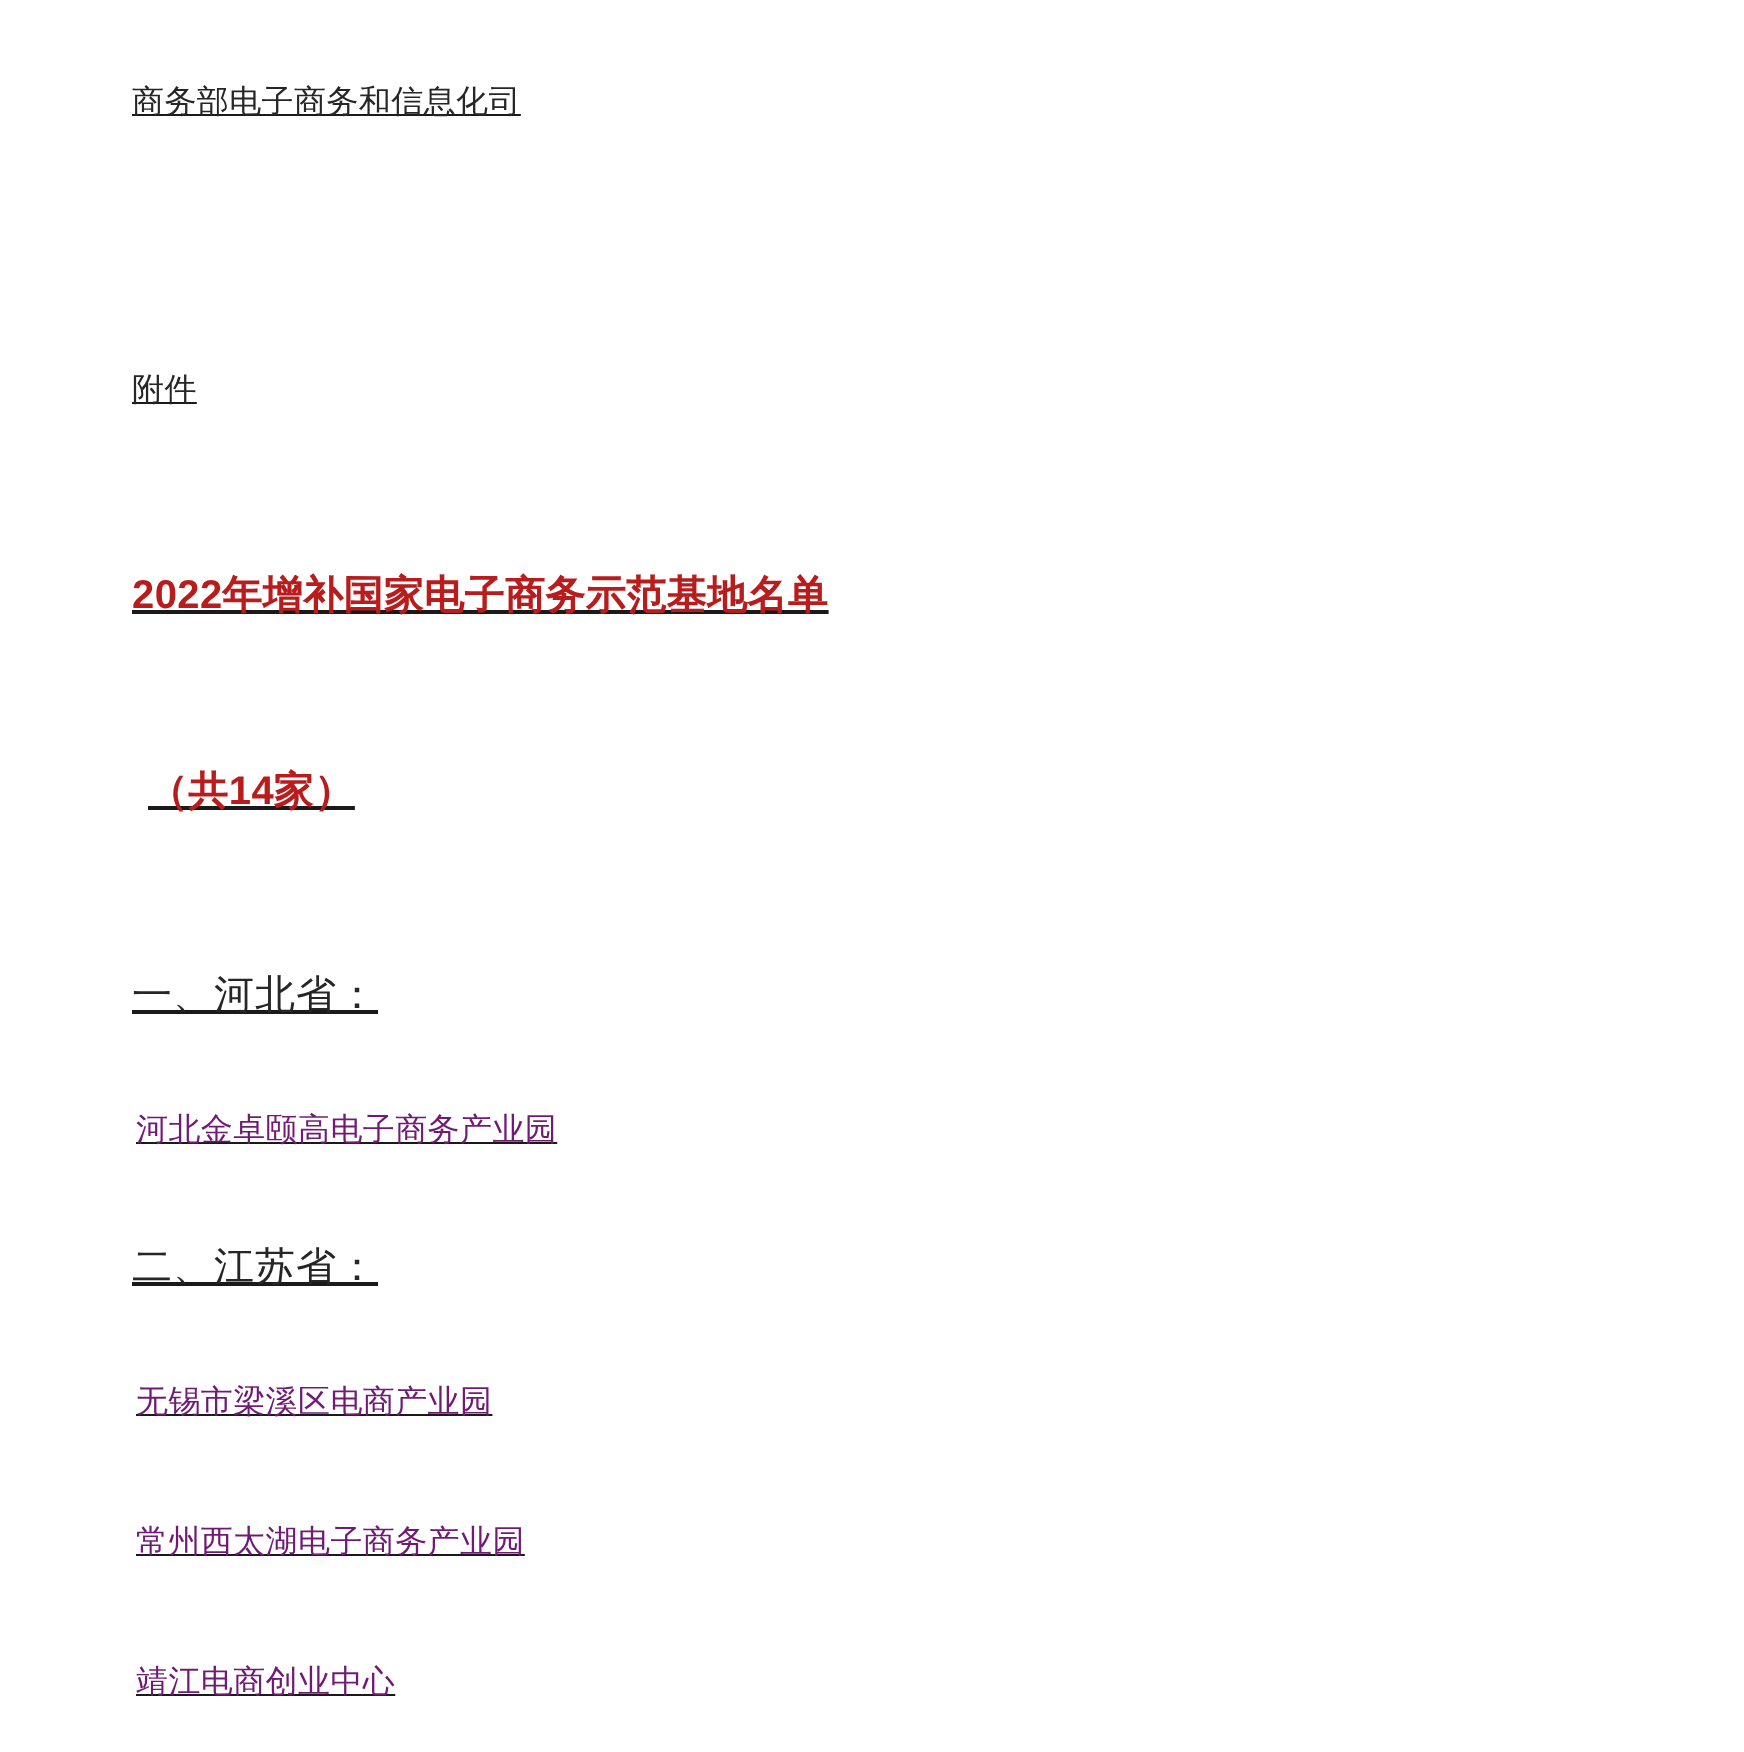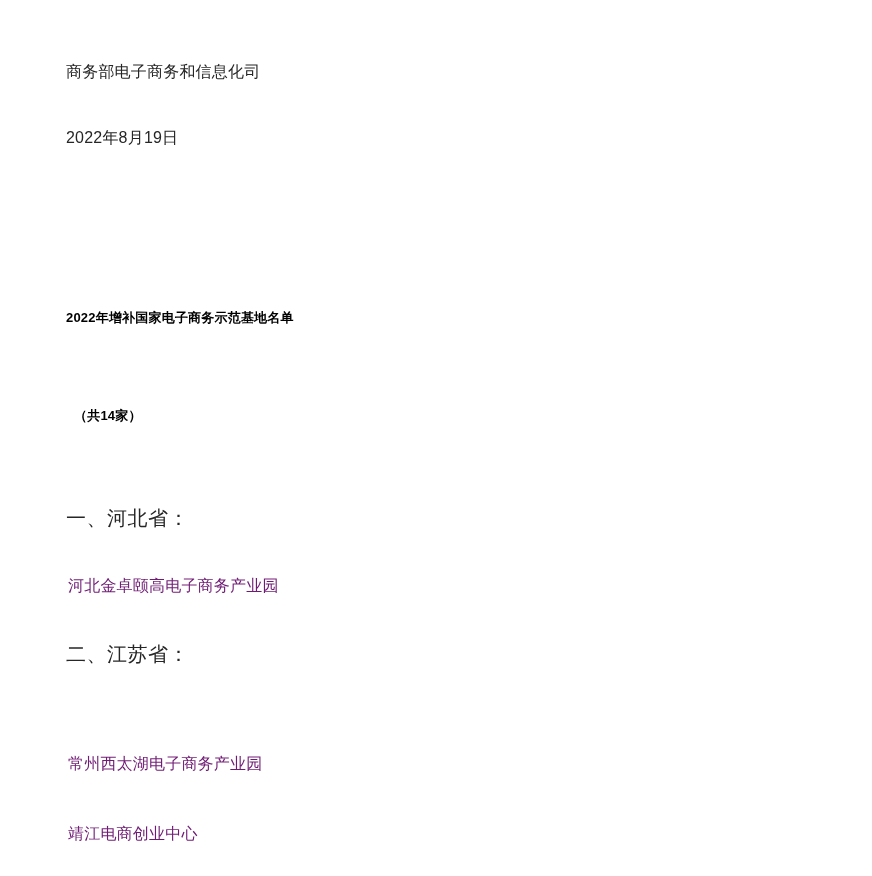--- a/index.html
+++ b/index.html
@@ -17,36 +17,37 @@
   .page {
     position: relative;
     width: 872px;
     height: 876px;
     box-sizing: border-box;
     padding: 0 66px;
     overflow: hidden;
     background: #ffffff;
   }
   .doc-body {
-    padding-top: 60px;
+    padding-top: 40px;
+    text-decoration: underline;
   }
   .para {
     font-size: 16px;
     line-height: 24px;
     color: #262626;
     margin: 0;
     letter-spacing: 0.2px;
   }
   .gap-md { height: 42px; }
   .gap-xl { height: 78px; }
   .heading {
-    font-size: 13px;
+    font-size: 20px;
     line-height: 24px;
     font-weight: bold;
-    color: #000000;
+    color: #b91c1c;
     margin: 0;
     letter-spacing: 0.2px;
   }
   .heading-indent {
     padding-left: 8px;
     margin-top: 32px;
   }
   .section-title {
     font-size: 20px;
     line-height: 24px;
@@ -66,24 +67,24 @@
 </head>
 <body>
 
 <div class="page">
   <div class="doc-body">
 
     <p class="para">商务部电子商务和信息化司</p>
 
     <div class="gap-md spacer-block"></div>
 
-    <p class="para">2022年8月19日</p>
 
     <div class="gap-xl spacer-block"></div>
 
+    <p class="para">附件</p>
 
     <div class="gap-xl spacer-block"></div>
 
     <p class="heading">2022年增补国家电子商务示范基地名单</p>
 
     <div class="gap-md spacer-block"></div>
 
     <p class="heading heading-indent">（共14家）</p>
 
     <div class="gap-xl spacer-block"></div>
@@ -93,20 +94,21 @@
     <div class="gap-md spacer-block"></div>
 
     <p class="list-item">河北金卓颐高电子商务产业园</p>
 
     <div class="gap-md spacer-block"></div>
 
     <p class="section-title">二、江苏省：</p>
 
     <div class="gap-md spacer-block"></div>
 
+    <p class="list-item">无锡市梁溪区电商产业园</p>
 
     <div class="gap-md spacer-block"></div>
 
     <p class="list-item">常州西太湖电子商务产业园</p>
 
     <div class="gap-md spacer-block"></div>
 
     <p class="list-item">靖江电商创业中心</p>
 
   </div>

